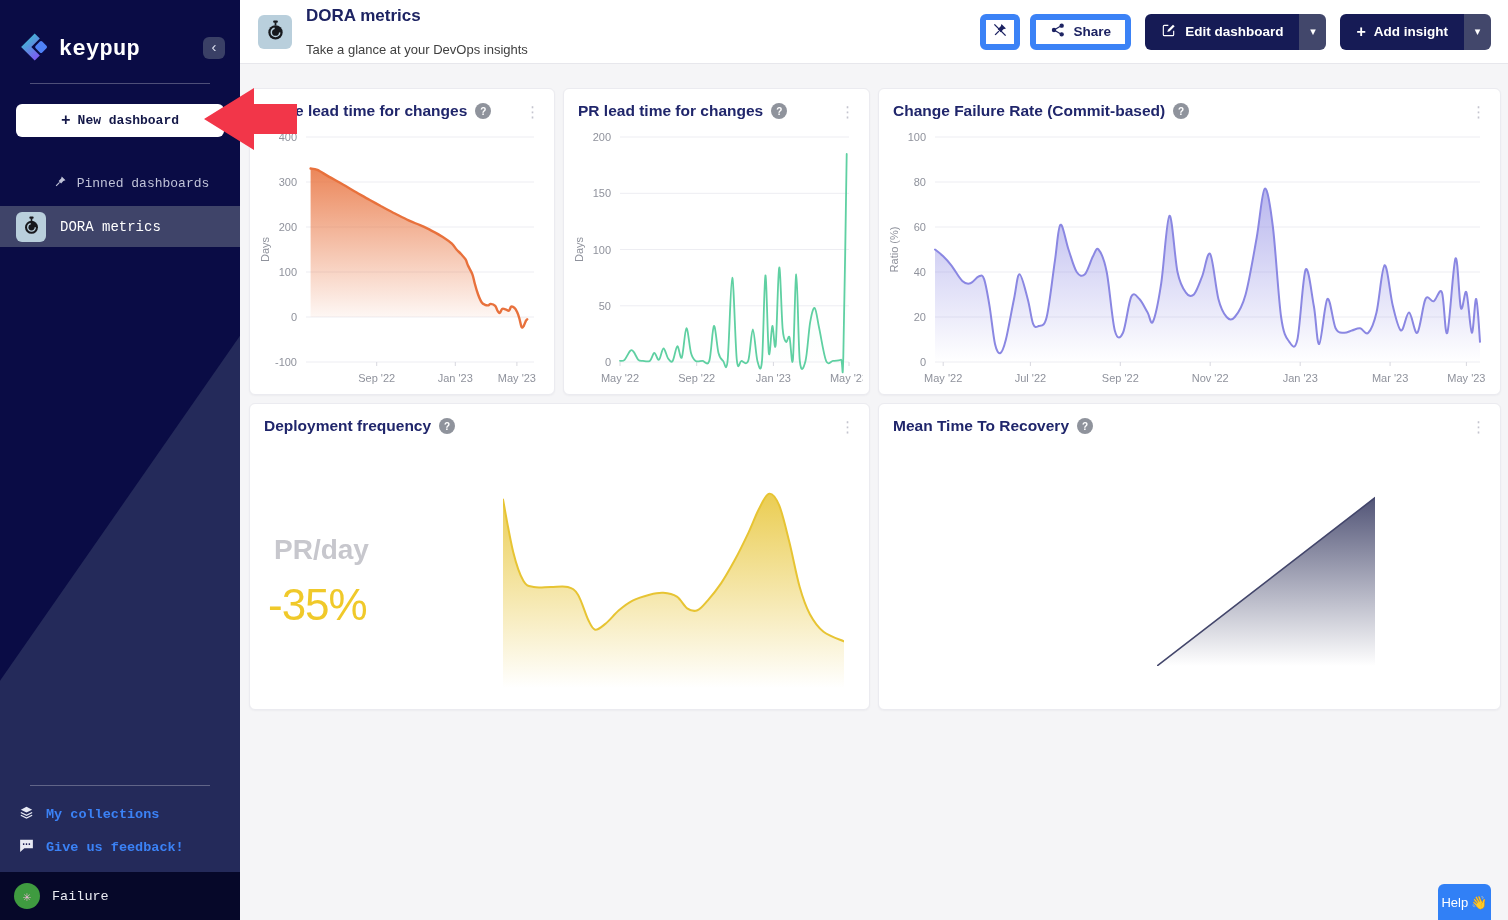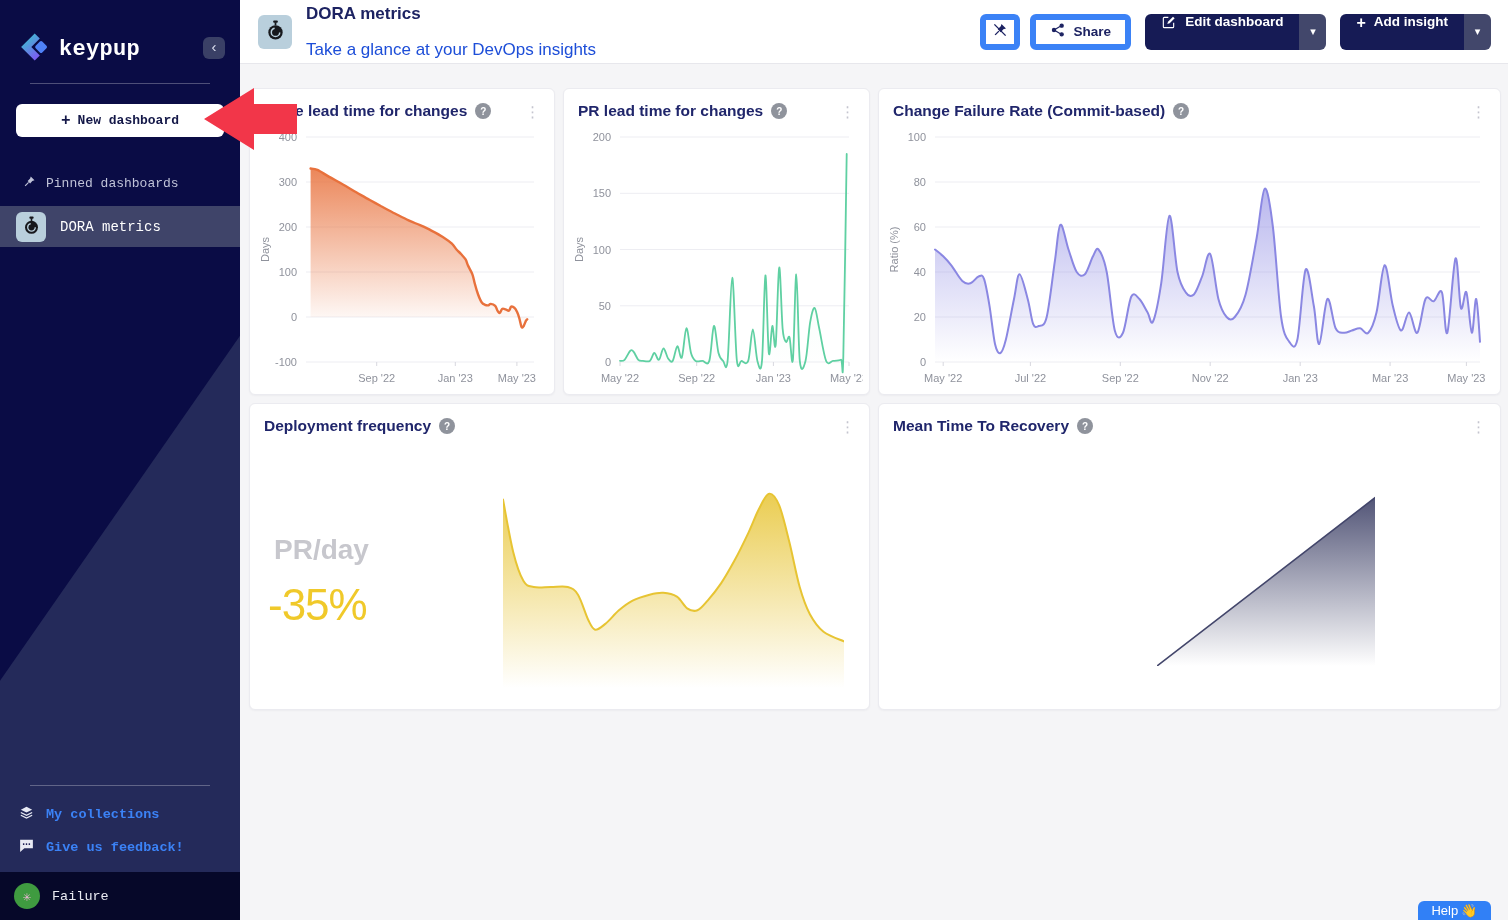--- a/index.html
+++ b/index.html
@@ -12,47 +12,47 @@
   .sidebar > .sb-content { position:relative; z-index:2; height:100%; }
   .logo-row { display:flex; align-items:center; padding:30px 16px 0 16px; }
   .logo-text { color:#fff; font-size:22px; font-weight:bold; letter-spacing:.3px; margin-left:9px; }
   .collapse-btn { position:absolute; right:15px; top:37px; width:22px; height:22px; border-radius:6px;
     background:#3a4066; color:#d6d9ea; font-size:15px; display:flex; align-items:center; justify-content:center; cursor:pointer; }
   .sb-divider { border-top:1px solid rgba(255,255,255,.28); margin:14px 30px 0 30px; }
   .new-dash-btn { margin:20px 16px 0 16px; height:33px; background:#fff; border-radius:6px;
     display:flex; align-items:center; justify-content:center; gap:7px;
     color:#141848; font-size:13px; font-weight:bold; cursor:pointer; }
   .new-dash-btn .plus { font-size:16px; font-weight:bold; }
-  .pinned-label { display:flex; align-items:center; gap:9px; margin:37px 0 12px 22px; color:#c0c3d8; font-size:13px; }
+  .pinned-label { display:flex; align-items:center; gap:9px; margin:37px 0 12px 22px; color:#c0c3d8; font-size:13px;justify-content:center; }
   .pinned-item { margin-top:13px; height:41px; background:#3f4469; display:flex; align-items:center; padding-left:16px; cursor:pointer; }
   .chip-icon { width:30px; height:30px; background:#b9cfdc; border-radius:6px; display:flex; align-items:center; justify-content:center; }
   .pinned-item .label { color:#fff; font-size:14px; margin-left:14px; }
   .sb-footer { position:absolute; left:0; right:0; bottom:48px; padding-bottom:8px; }
   .sb-footer .sb-divider { margin-bottom:12px; }
   .footer-item { display:flex; align-items:center; gap:11px; padding:6px 0 6px 18px; color:#3b82f6; font-size:13.5px; font-weight:bold; cursor:pointer; }
   .settings-bar { position:absolute; left:0; right:0; bottom:0; height:48px; background:#060829;
     display:flex; align-items:center; gap:12px; padding-left:14px; cursor:pointer; z-index:3; }
   .avatar { width:26px; height:26px; border-radius:50%; background:#3f9b40; color:#f0b6d8; font-size:14px;
     display:flex; align-items:center; justify-content:center; }
   .settings-bar .label { color:#e9eaf2; font-size:13.5px; }
 
   
   .main { position:absolute; left:240px; top:0; right:0; bottom:0; background:#f5f5f7; }
   .topbar { position:absolute; left:0; right:0; top:0; height:64px; background:#fff; border-bottom:1px solid #e7e7ec;
     display:flex; align-items:center; padding:0 17px 0 18px; }
   .tb-chip { width:34px; height:34px; background:#b9cfdc; border-radius:6px; display:flex; align-items:center; justify-content:center; }
   .tb-titles { margin-left:14px; }
   .tb-title { font-size:17px; font-weight:bold; color:#1d2362; }
-  .tb-sub { font-size:17px; color:#1d4ed8; margin-top:16px; }
+  .tb-sub { font-size:13px; color:#404040; margin-top:16px; }
   .tb-actions { margin-left:auto; display:flex; align-items:center; gap:10px; }
   .btn-outline { height:36px; background:#fff; border:6px solid #3b82f6; border-radius:6px; color:#1d2362;
     display:flex; align-items:center; justify-content:center; gap:8px; font-size:13.5px; font-weight:bold; padding:0 14px; cursor:pointer; }
   .btn-square { width:40px; padding:0; }
   .btn-group { display:flex; margin-left:4px; }
-  .btn-dark { height:36px; background:#161b55; border-radius:6px 0 0 6px; color:#fff; display:flex; 
+  .btn-dark { height:36px; background:#161b55; border-radius:6px 0 0 6px; color:#fff; display:flex; align-items:center;
     justify-content:center; gap:8px; font-size:13.5px; font-weight:bold; padding:0 16px; cursor:pointer; }
   .btn-caret { height:36px; width:27px; background:#42476b; border-radius:0 6px 6px 0; color:#fff;
     display:flex; align-items:center; justify-content:center; font-size:11px; cursor:pointer; }
 
   
   .card { position:absolute; background:#fff; border:1px solid #ebebf0; border-radius:6px; box-shadow:0 1px 2px rgba(20,20,60,.04); }
   .card-head { display:flex; align-items:center; padding:13px 14px 0 14px; }
   .card-title { font-size:15.5px; font-weight:bold; color:#20266b; }
   .qmark { width:16px; height:16px; border-radius:50%; background:#8f939c; color:#fff; font-size:10px; font-weight:bold;
     display:flex; align-items:center; justify-content:center; margin-left:8px; cursor:pointer; }
@@ -74,22 +74,22 @@
   .delta-y { font-size:44px; font-weight:normal; color:#f0c92a; margin-top:14px; letter-spacing:-1px; }
   .num2 { font-size:40px; font-weight:bold; color:#4b5086; letter-spacing:-1px; line-height:1; }
   .unit2 { font-size:13px; font-weight:bold; color:#b9bac2; margin-left:4px; }
   .delta-d { font-size:44px; font-weight:bold; color:#3f4577; margin-top:6px; letter-spacing:-1px; }
   .baseline { display:flex; align-items:baseline; }
 
   
   .anno-arrow { position:absolute; left:204px; top:87px; z-index:60; pointer-events:none; }
 
   
-  .help-btn { position:absolute; right:17px; bottom:0; height:19px; background:#3180f6; color:#fff;
-    border-radius:6px 6px 0 0; display:flex; align-items:center; padding:0 13px; font-size:13px; cursor:pointer; z-index:40; }
+  .help-btn { position:absolute; right:17px; bottom:0; height:36px; background:#3180f6; color:#fff;
+    border-radius:6px 6px 0 0; display:flex; align-items:center; padding:0 3px; font-size:13px; cursor:pointer; z-index:40; }
 </style>
 </head>
 <body>
 
 <div class="sidebar">
   <div class="diag"></div>
   <div class="sb-content">
     <div class="logo-row">
       <span>
         <svg viewBox="0 0 40 40" width="34" height="34">

